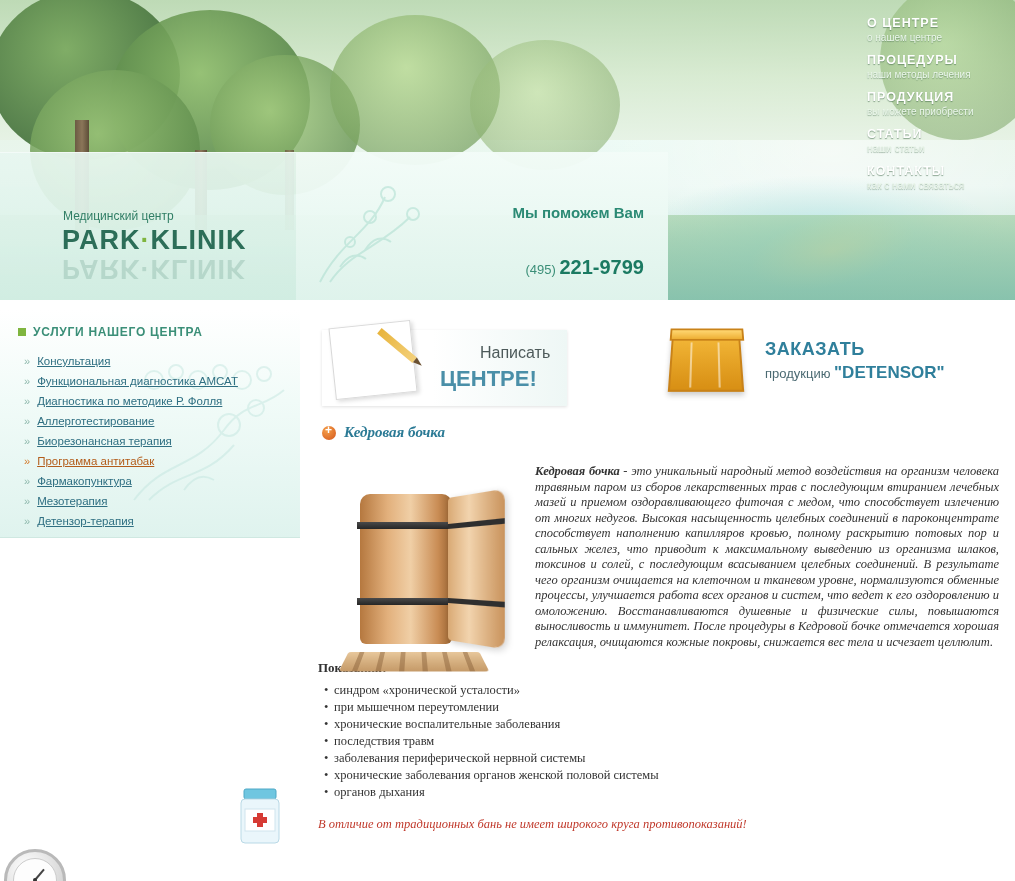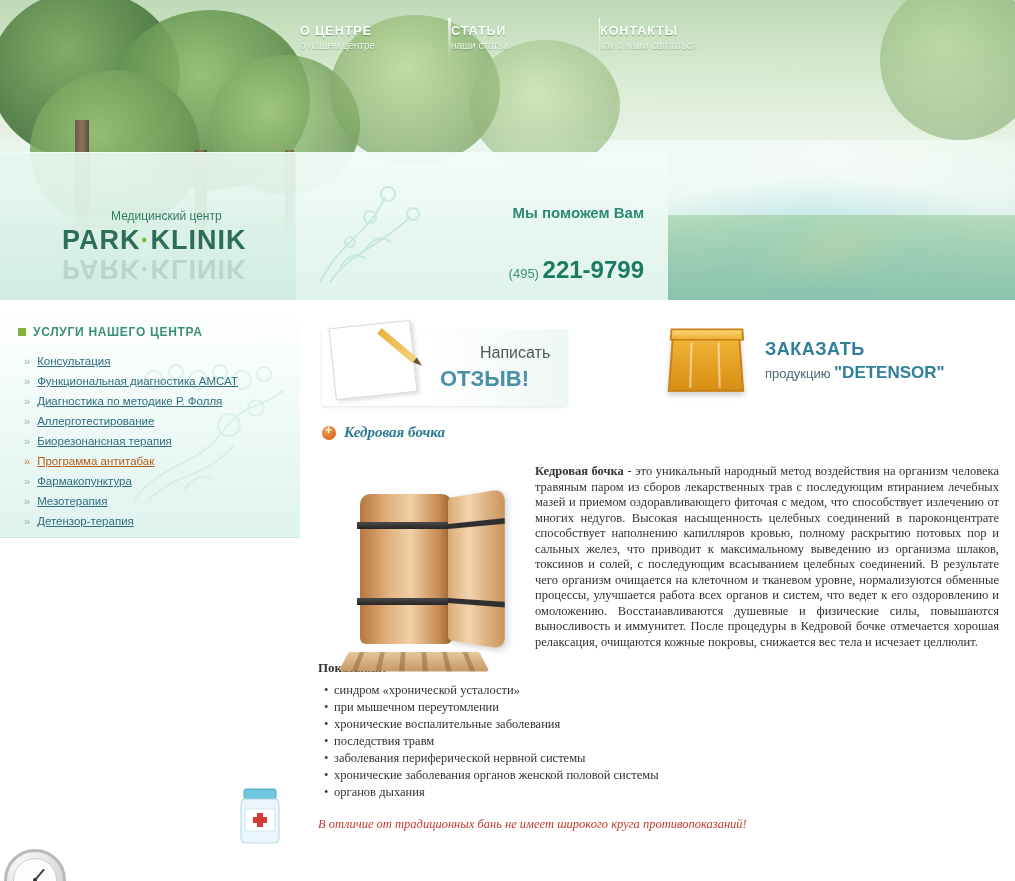--- a/index.html
+++ b/index.html
@@ -51,22 +51,22 @@
   .tr1 { left:75px; top:120px; width:14px; height:120px; }
   .tr2 { left:195px; top:150px; width:12px; height:95px; }
   .tr3 { left:285px; top:150px; width:9px; height:80px; opacity:.8;}
   .grass {
     position:absolute; left:0; top:215px; width:1015px; height:85px;
     background:linear-gradient(to bottom, rgba(150,200,150,.55), rgba(120,185,160,.75));
   }
 
   
   .topnav {
-    position:absolute; left:0; top:16px; width:1015px; height:46px;
-    display:flex; align-items:flex-start; padding-left:300px; z-index:20;
+    position:absolute; left:0; top:8px; width:1015px; height:46px;
+    display:flex; align-items:flex-end; padding-left:300px; z-index:20;flex-direction:column;
   }
   .nav-item {
     position:relative; padding:8px 0 0 0; margin-right:0; width:148px;
     text-align:left; cursor:pointer;
   }
   .nav-sep {
     width:1px; height:40px; margin-top:2px;
     background:linear-gradient(to bottom, rgba(255,255,255,.85), rgba(255,255,255,0));
   }
   .nav-title {
@@ -78,21 +78,21 @@
     text-shadow:0 1px 1px rgba(60,100,70,.45);
   }
 
   
   .logo-panel {
     position:absolute; left:0; top:152px; width:296px; height:148px;
     background:linear-gradient(to bottom, rgba(232,247,240,.93), rgba(214,240,230,.93));
     border-top:1px solid rgba(255,255,255,.7);
     z-index:15;
   }
-  .logo-sub { position:absolute; left:63px; top:56px; font-size:12px; color:#2f7d64;margin-left:48px; }
+  .logo-sub { position:absolute; left:63px; top:56px; font-size:12px; color:#2f7d64; }
   .logo-main {
     position:absolute; left:62px; top:72px;
     font-size:27px; font-weight:bold; letter-spacing:1px; color:#2c6e58;
     font-family:"Liberation Sans", sans-serif;
   }
   .logo-main .dot { color:#7fb53f; }
   .logo-reflect {
     position:absolute; left:62px; top:100px;
     font-size:27px; font-weight:bold; letter-spacing:1px;
     color:rgba(44,110,88,.18);
@@ -112,21 +112,21 @@
   .slogan-line1 {
     position:absolute; right:24px; top:52px; font-size:15px; font-weight:bold; color:#2b8a74;
   }
   .slogan-line2 {
     position:absolute; right:24px; top:74px; font-size:14px; color:#4c9a86;
   }
   .slogan-line2 b { font-size:16px; color:#1f7f66; }
   .phone {
     position:absolute; right:24px; top:104px; font-size:13px; color:#3b8f78;
   }
-  .phone b { font-size:24px; color:#1b7a62; }
+  .phone b { font-size:20px; color:#1b7a62; }
 
   
   .left-col { position:absolute; left:0; top:300px; width:300px; height:581px; }
   .services-box {
     position:absolute; left:0; top:10px; width:300px; height:228px;
     background:linear-gradient(to bottom, #ffffff 0%, #f1fbf8 40%, #dff3ee 100%);
     border-bottom:1px solid #cfe8e1;
     overflow:hidden;
   }
   .services-box .deco {
@@ -263,20 +263,21 @@
   }
   .barrel-base .slat {
     position:absolute; top:0; width:5px; height:100%; background:rgba(140,100,60,.5);
   }
 
   .art-text {
     margin-left:235px; margin-right:16px;
     font-family:"Liberation Serif", serif;
     font-size:12.5px; line-height:15.5px; color:#333;
     text-align:justify;
+    font-style:italic;
   }
   .art-text b { font-weight:bold; }
 
   .indications { margin:10px 0 0 18px; }
   .ind-title {
     font-family:"Liberation Serif", serif; font-size:13px; font-weight:bold; color:#333;
     margin-bottom:6px;
   }
   .ind-list { list-style:none; margin:6px; padding:0; }
   .ind-list li {
@@ -311,21 +312,29 @@
   <div class="trunk tr3"></div>
   <div class="grass"></div>
 </div>
 
 <div class="topnav">
   <div class="nav-item">
     <div class="nav-title">О ЦЕНТРЕ</div>
     <div class="nav-sub">о нашем центре</div>
   </div>
   <div class="nav-sep"></div>
+  <div class="nav-item">
+    <div class="nav-title">ПРОЦЕДУРЫ</div>
+    <div class="nav-sub">наши методы лечения</div>
+  </div>
   <div class="nav-sep"></div>
+  <div class="nav-item">
+    <div class="nav-title">ПРОДУКЦИЯ</div>
+    <div class="nav-sub">вы можете приобрести</div>
+  </div>
   <div class="nav-sep"></div>
   <div class="nav-item">
     <div class="nav-title">СТАТЬИ</div>
     <div class="nav-sub">наши статьи</div>
   </div>
   <div class="nav-sep"></div>
   <div class="nav-item">
     <div class="nav-title">КОНТАКТЫ</div>
     <div class="nav-sub">как с нами связаться</div>
   </div>
@@ -436,21 +445,21 @@
 
 </div>
 
 <div class="main">
 
   <div class="action-row">
     <div class="btn-review">
       <div class="paper"></div>
       <div class="pencil"></div>
       <div class="l1">Написать</div>
-      <div class="l2">ОТЗЫВ!</div>
+      <div class="l2">ЦЕНТРЕ!</div>
     </div>
 
     <div class="btn-order">
       <div class="basket">
         <div class="lid"></div>
         <div class="grid1"></div>
         <div class="grid2"></div>
       </div>
       <div class="o1">ЗАКАЗАТЬ</div>
       <div class="o2">

